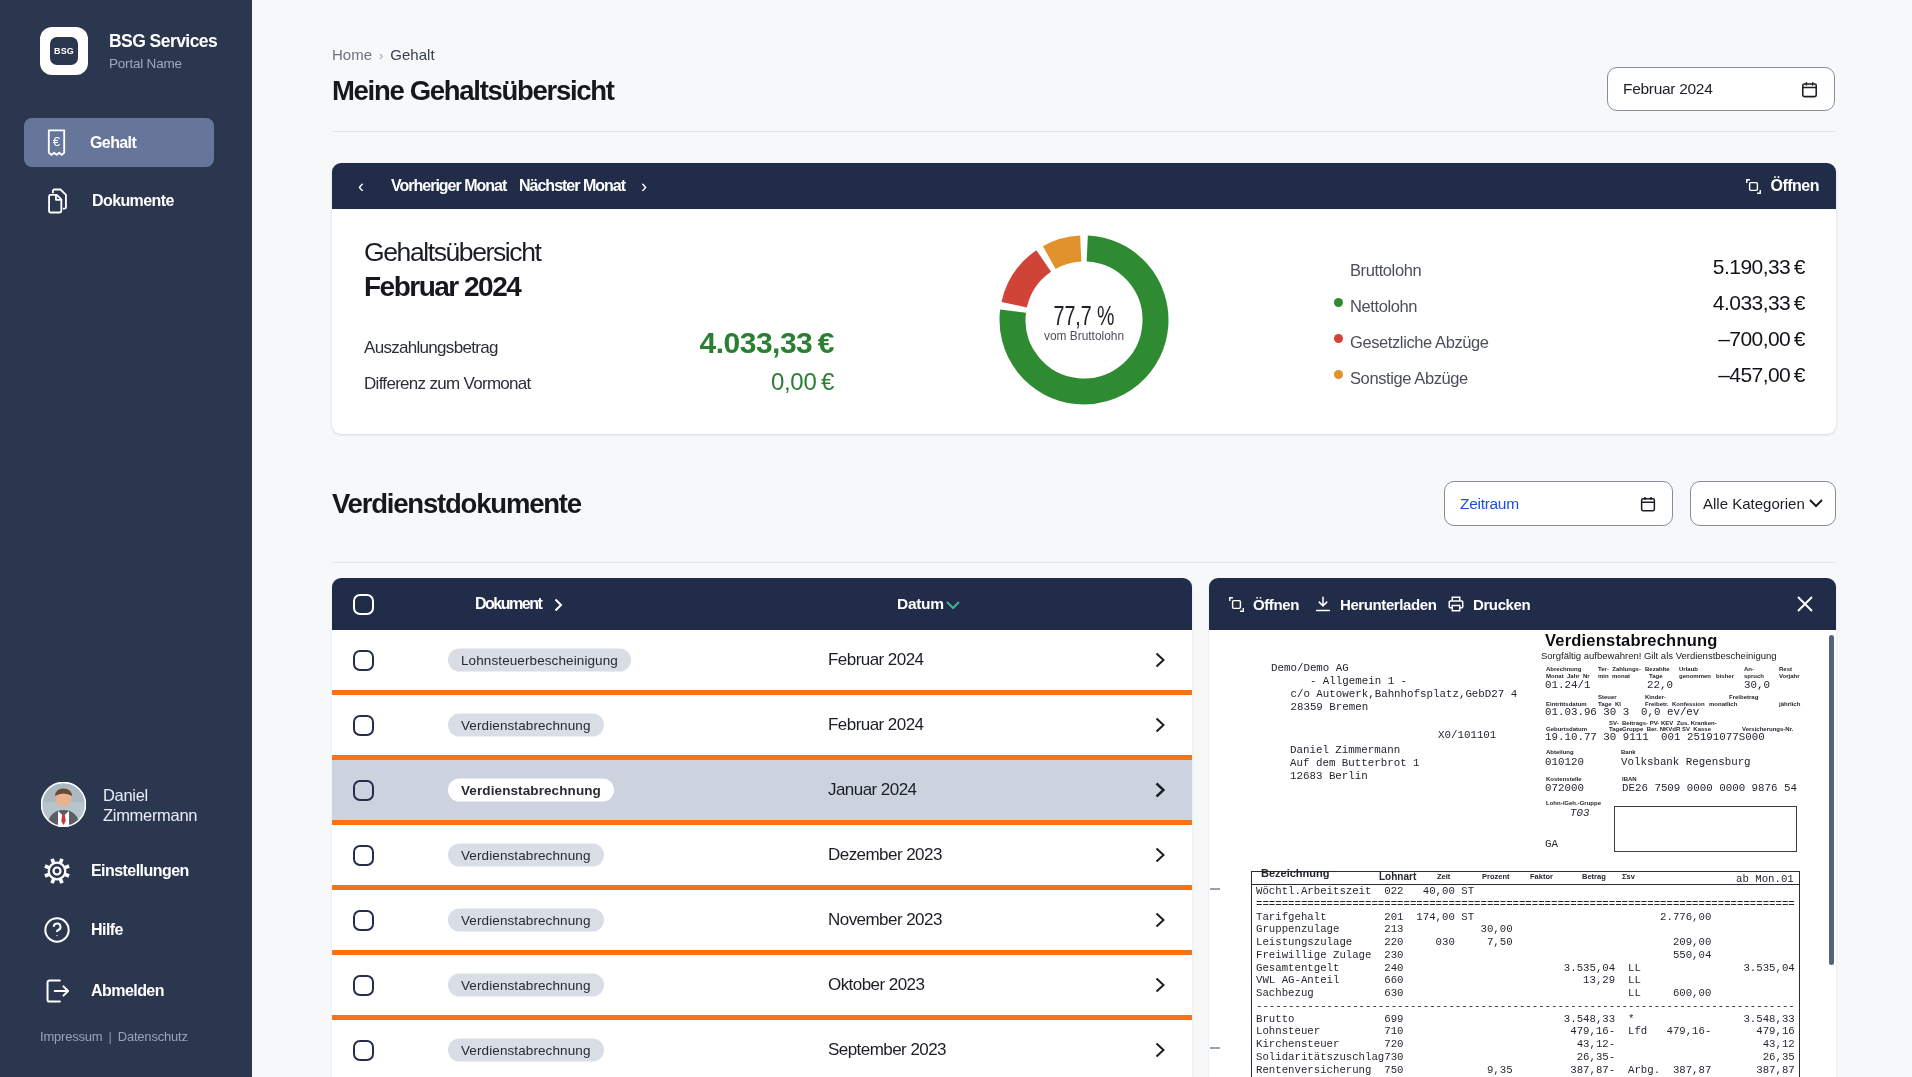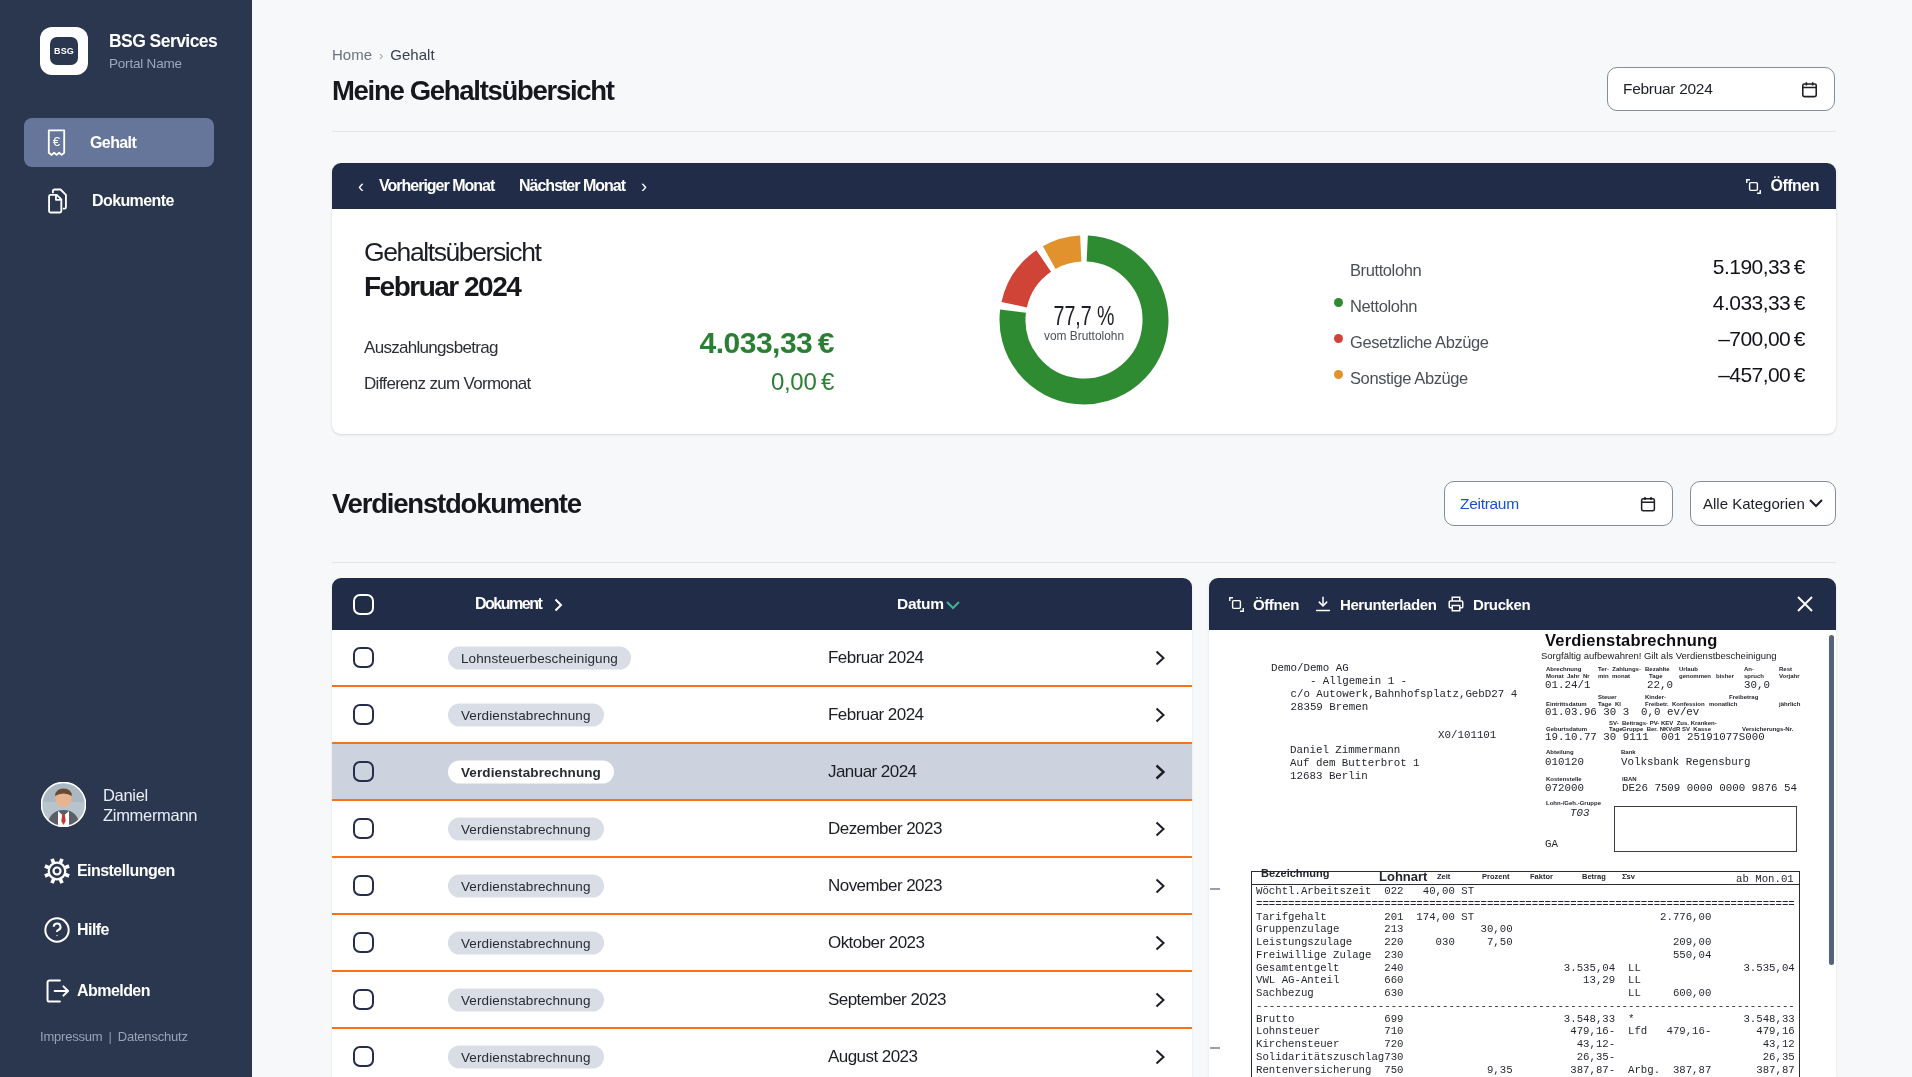--- a/index.html
+++ b/index.html
@@ -17,21 +17,21 @@
 #brand { position:absolute; left:109px; top:31px; color:#fff; }
 #brand .t1 { font-size:17.5px; font-weight:bold; letter-spacing:-0.55px; }
 #brand .t2 { font-size:13.5px; color:#9ea8bd; margin-top:4px; letter-spacing:-0.2px; }
 .navitem { position:absolute; left:24px; width:190px; height:49px; border-radius:8px;
   color:#fff; display:flex; align-items:center; }
 .navitem.active { background:#66769a; }
 .navitem svg { margin-left:22px; }
 .navitem .lbl { font-size:16px; font-weight:bold; margin-left:23px; letter-spacing:-0.6px; }
 .sideitem { position:absolute; left:24px; width:200px; color:#fff; display:flex; align-items:center; }
 .sideitem svg { margin-left:19px; }
-.sideitem .lbl { font-size:16px; font-weight:bold; margin-left:6px; letter-spacing:-0.55px; }
+.sideitem .lbl { font-size:16px; font-weight:bold; margin-left:20px; letter-spacing:-0.55px; }
 #userrow { position:absolute; left:41px; top:782px; display:flex; }
 #username { margin-left:17px; color:#e9edf5; font-size:16.5px; line-height:20px; padding-top:3px; letter-spacing:-0.3px; }
 #sidefoot { position:absolute; left:40px; top:1029px; color:#99a3b8; font-size:13px; letter-spacing:-0.2px; }
 #sidefoot .sep { margin:0 6px; color:#8a94ab; }
 
 #main { position:absolute; left:252px; top:0; width:1660px; height:1077px; }
 #crumb { position:absolute; left:80px; top:46px; font-size:15px; color:#6b7280; }
 #crumb .cur { color:#374151; }
 #crumb .gt { color:#9ca3af; margin:0 7px; font-size:13px; }
 #h1 { position:absolute; left:80px; top:75px; font-size:27.5px; font-weight:bold; color:#16181d; letter-spacing:-1.3px; }
@@ -58,21 +58,21 @@
 .dot { position:absolute; width:9px; height:9px; border-radius:50%; }
 
 #h2 { position:absolute; left:80px; top:488px; font-size:27.5px; font-weight:bold; color:#16181d; letter-spacing:-1.2px; }
 #datebox2 { left:1192px; top:481px; width:229px; height:45px; font-size:15.5px; color:#1d4ed8; letter-spacing:-0.3px; }
 #catbox { position:absolute; left:1438px; top:481px; width:146px; height:45px; background:#fff;
   border:1px solid #878c96; border-radius:10px; display:flex; align-items:center; justify-content:space-between;
   padding:0 12px; font-size:15px; color:#1c1f26; white-space:nowrap; }
 
 #dtable { position:absolute; left:80px; top:578px; width:860px; background:#fff; border-radius:9px 9px 0 0; box-shadow:0 1px 3px rgba(20,30,60,.08); }
 #thead { position:relative; height:52px; background:#212c49; border-radius:9px 9px 0 0; color:#fff; }
-.trow { position:relative; height:57px; background:#fff; border-bottom:2px solid #f97316; }
+.trow { position:relative; height:65px; background:#fff; border-bottom:5px solid #f97316; }
 .trow.sel { background:#ccd3df; }
 .cbx { position:absolute; left:21px; top:50%; margin-top:-10.5px; width:21px; height:21px;
   border:2px solid #242e4c; border-radius:7px; background:transparent; }
 #thead .cbx { border-color:#fff; }
 .pill { position:absolute; left:116px; top:50%; transform:translateY(-50%); height:23px;
   background:#d9dde6; border-radius:12px; font-size:13.5px; color:#272b33;
   display:flex; align-items:center; padding:0 13px; letter-spacing:.1px; }
 .trow.sel .pill { background:#fff; font-weight:bold; }
 .tdate { position:absolute; left:496px; top:50%; transform:translateY(-50%); font-size:17px; color:#1b1e24; letter-spacing:-0.55px; }
 .trow.sel .tdate { font-weight:normal; }
@@ -183,21 +183,21 @@
       <rect x="3.5" y="5" width="17" height="16" rx="2"></rect>
       <path d="M3.5 9.5 h17 M8 2.8 v4 M16 2.8 v4"></path>
     </svg>
   </div>
   <div class="hr" style="top:131px;"></div>
 
   <div id="card">
     <div id="cardhead">
       <div class="nav" style="left:26px;">
           <span class="chev" style="font-size:18px;">‹</span>
-          <span style="margin-left:16px;">Vorheriger Monat</span>
+          <span style="margin-left:28px;">Vorheriger Monat</span>
         </div>
       <div class="nav" style="left:187px;">
           <span>Nächster Monat</span>
           <span class="chev" style="font-size:18px; margin-left:16px;">›</span>
         </div>
       <div id="openbtn">
         <svg width="17" height="17" viewBox="0 0 24 24" fill="none" stroke="#fff" stroke-width="2">
           <path d="M2.5 7 V2.5 H7 M17 21.5 H21.5 V17"></path>
           <rect x="6.5" y="6.5" width="11" height="11" rx="1.5"></rect>
         </svg>
@@ -420,21 +420,21 @@
    c/o Autowerk,Bahnhofsplatz,GebD27 4
    28359 Bremen</pre>
       <span class="mval" style="left:229px; top:99px;">X0/101101</span>
       <pre class="mono" style="position:absolute; left:81px; top:114px; font-size:10.8px; line-height:12.9px; color:#23262e;">Daniel Zimmermann
 Auf dem Butterbrot 1
 12683 Berlin</pre>
 
       <div style="position:absolute; left:42px; top:241px; width:549px; height:230px; border:1.3px solid #2a2d33;"></div>
       <div style="position:absolute; left:42px; top:254px; width:549px; height:1px; background:#2a2d33;"></div>
       <span class="tiny" style="left:52px; top:240px; font-size:11px;">Bezeichnung</span>
-      <span class="tiny" style="left:170px; top:244px; font-size:13px;">Lohnart</span>
+      <span class="tiny" style="left:170px; top:244px; font-size:10px;">Lohnart</span>
       <span class="tiny" style="left:228px; top:244px; font-size:7.5px;">Zeit</span>
       <span class="tiny" style="left:273px; top:244px; font-size:7.5px;">Prozent</span>
       <span class="tiny" style="left:321px; top:244px; font-size:7.5px;">Faktor</span>
       <span class="tiny" style="left:373px; top:244px; font-size:7.5px;">Betrag</span>
       <span class="tiny" style="left:413px; top:244px; font-size:7.5px;">Σ̇sv</span>
       <span class="mval" style="left:527px; top:243px; font-size:10.7px;">ab Mon.01</span>
       <pre class="mono" style="position:absolute; left:47px; top:255px; font-size:10.7px; line-height:12.75px; color:#1f232b;">Wöchtl.Arbeitszeit  022   40,00 ST
 ====================================================================================
 Tarifgehalt         201  174,00 ST                             2.776,00
 Gruppenzulage       213            30,00

